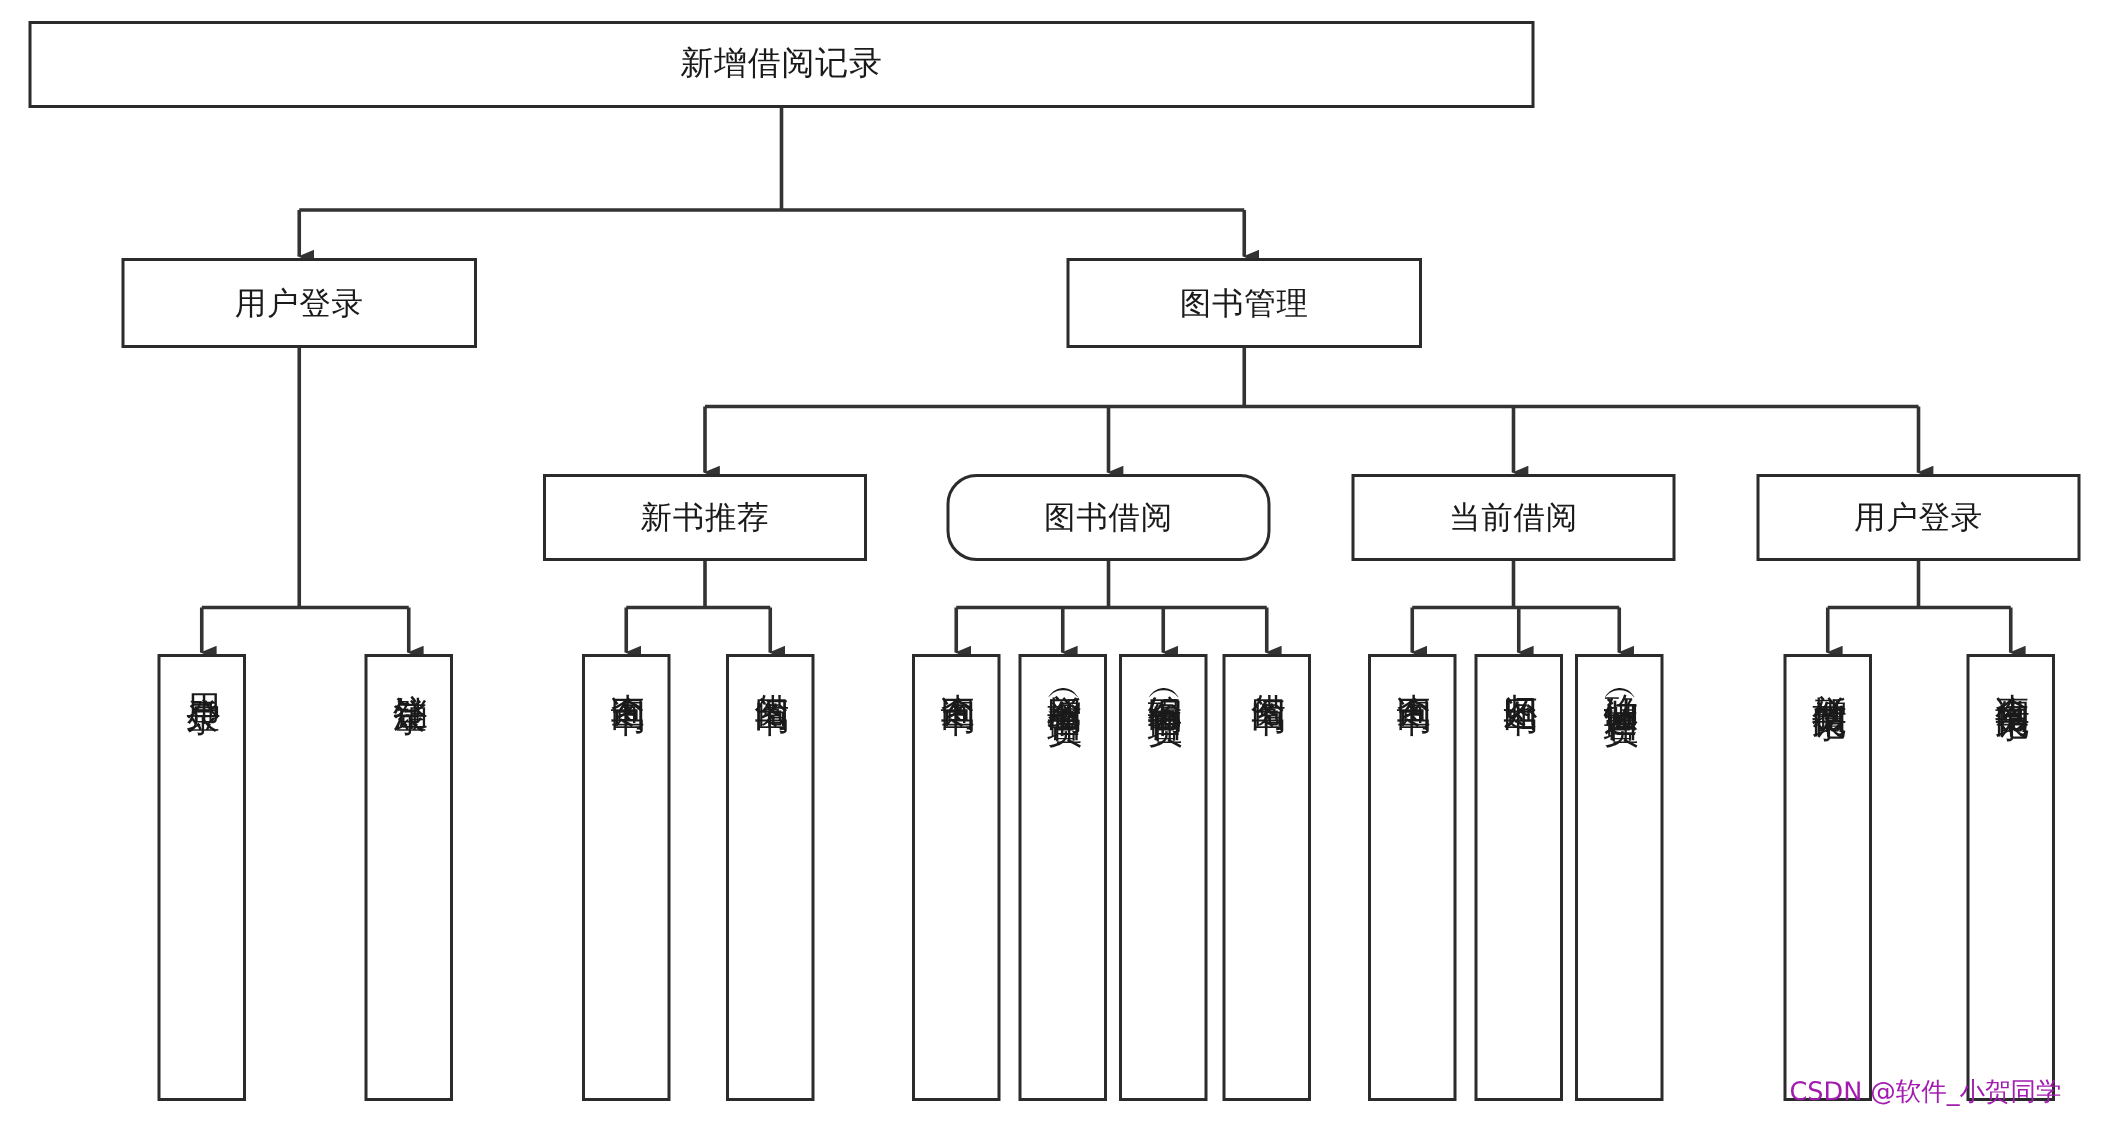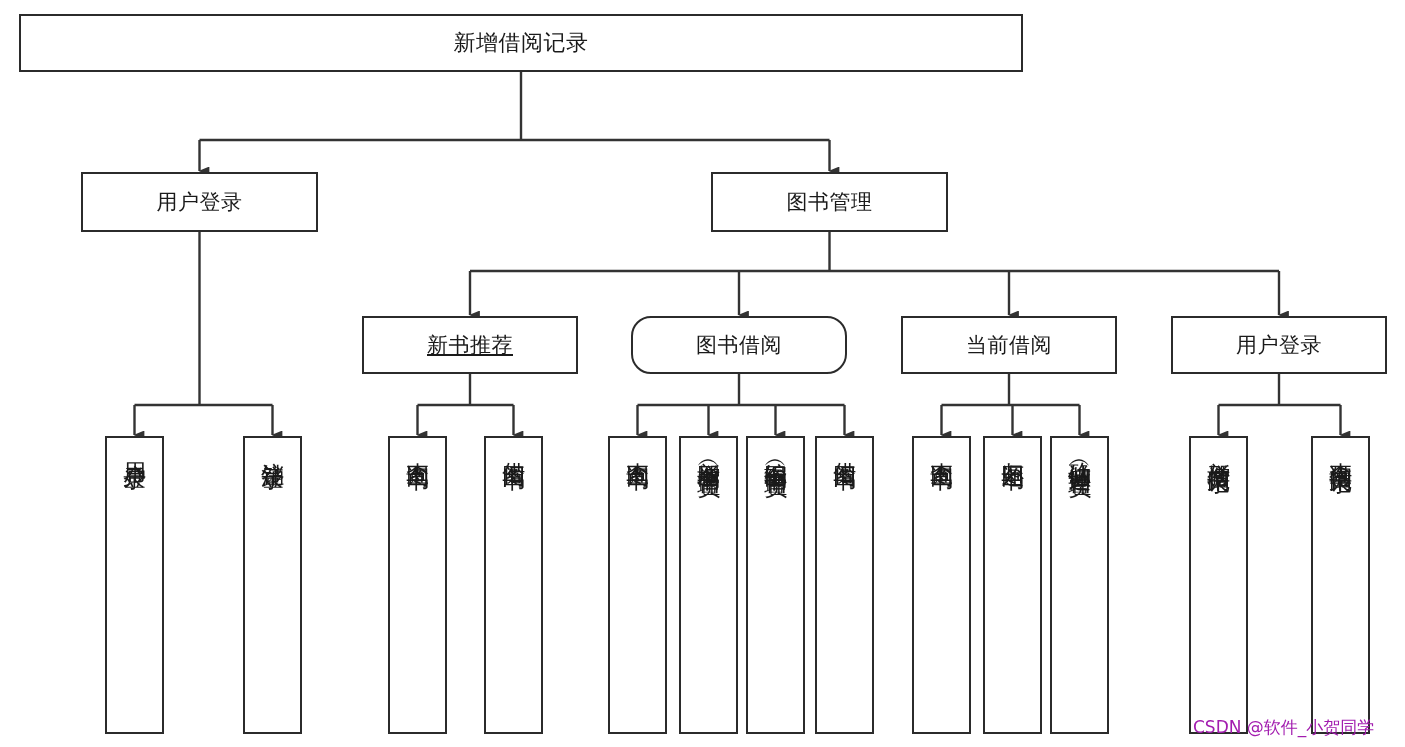--- a/index.html
+++ b/index.html
@@ -123,21 +123,21 @@
   <div id="node-layer">
       <div class="node horiz root" style="left: 19px; top: 14px; width: 1004px; height: 58px;">
         <span class="lbl">新增借阅记录</span>
       </div>
       <div class="node horiz" style="left: 81px; top: 172px; width: 237px; height: 60px;">
         <span class="lbl">用户登录</span>
       </div>
       <div class="node horiz" style="left: 711px; top: 172px; width: 237px; height: 60px;">
         <span class="lbl">图书管理</span>
       </div>
-      <div class="node horiz" style="left: 362px; top: 316px; width: 216px; height: 58px; text-decoration: underline;">
+      <div class="node horiz" style="left: 362px; top: 316px; width: 216px; height: 58px;">
         <span class="lbl">新书推荐</span>
       </div>
       <div class="node horiz" style="left: 631px; top: 316px; width: 216px; height: 58px; border-radius: 20px;">
         <span class="lbl">图书借阅</span>
       </div>
       <div class="node horiz" style="left: 901px; top: 316px; width: 216px; height: 58px;">
         <span class="lbl">当前借阅</span>
       </div>
       <div class="node horiz" style="left: 1171px; top: 316px; width: 216px; height: 58px;">
         <span class="lbl">用户登录</span>

